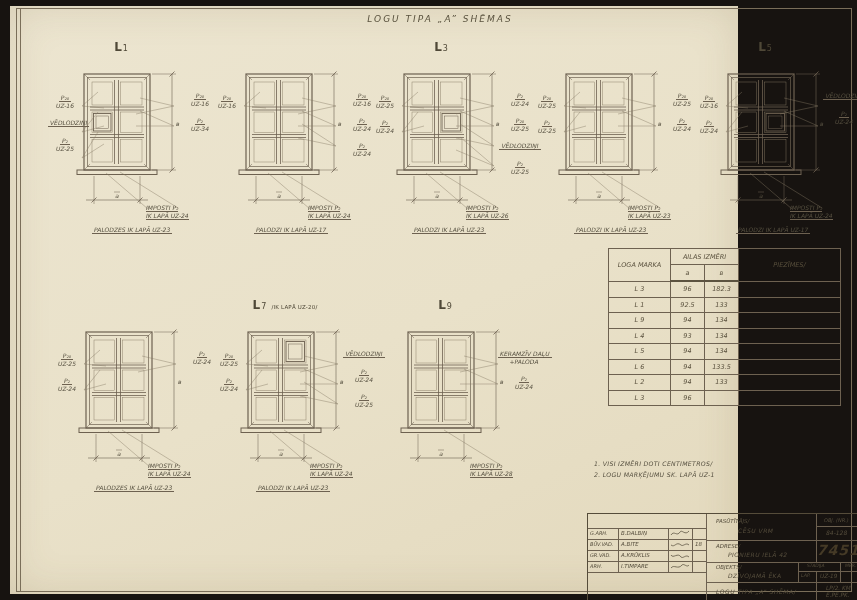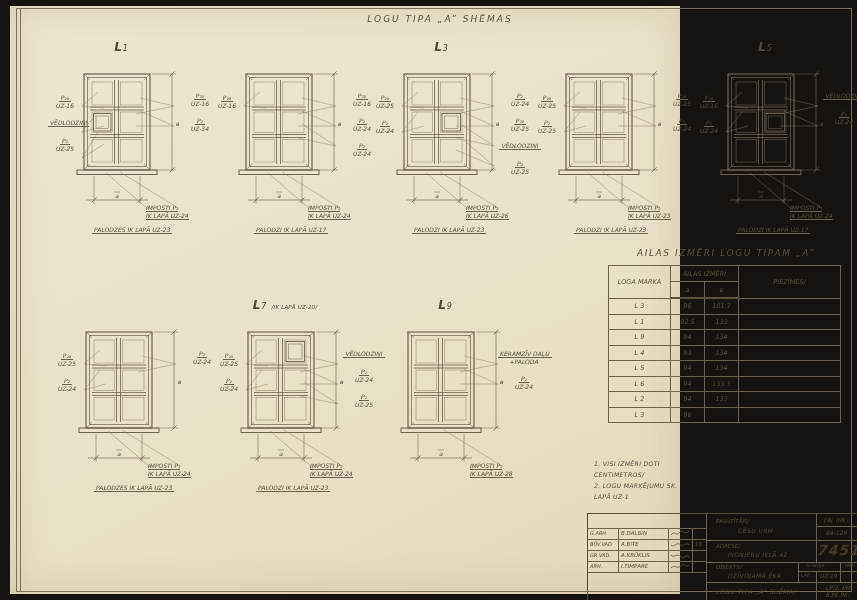--- a/index.html
+++ b/index.html
@@ -1,27 +1,27 @@
 <!DOCTYPE html>
 <html><head>
 <meta charset="utf-8">
 <style>
   html,body{margin:0;padding:0;background:#14110c;}
   #stage{position:relative;width:857px;height:600px;background:#171310;overflow:hidden;
          font-family:"DejaVu Sans",sans-serif;}
-  #paper{position:absolute;left:10px;top:6px;width:670px;height:588px;
+  #paper{position:absolute;left:10px;top:6px;width:728px;height:588px;
          background:linear-gradient(155deg,#ece5d0 0%,#e9e1c9 55%,#e3d9bd 100%);
          box-shadow:inset 0 0 40px rgba(120,100,60,.18);}
   .frameline{position:absolute;border:0;background:#7a6e59;}
   #sheet-title{position:absolute;left:290px;top:8px;width:280px;text-align:center;
     font-size:9px;letter-spacing:2px;font-style:italic;color:#5a523f;}
   
   .fig{position:absolute;width:176px;height:206px;}
   .fig-title{position:absolute;left:18px;top:0;width:110px;text-align:center;
-     font-style:italic;color:#4f4837;white-space:nowrap;}
+     color:#4f4837;white-space:nowrap;}
   .fig-title .L{font-size:12px;font-weight:bold;letter-spacing:1px;}
   .fig-title .n{font-size:8px;}
   .fig-title .sfx{font-size:5.5px;letter-spacing:.2px;}
   .fig svg{position:absolute;left:0;top:26px;}
   .labels-left{position:absolute;left:0;top:58px;width:34px;}
   .labels-right{position:absolute;left:126px;top:56px;width:52px;}
   .lbl{margin-bottom:10px;text-align:center;font-size:6px;line-height:7px;
        font-style:italic;color:#565040;}
   .lbl .t{display:inline-block;border-bottom:1px solid #6d6150;padding:0 2px;white-space:nowrap;}
   .lbl .b{display:block;white-space:nowrap;}
@@ -605,21 +605,20 @@
           <div class="labels-right">
             <div class="lbl"><span class="t">KERAMZĪV DAĻU</span><span class="b">+PALODA</span></div>
             <div class="lbl"><span class="t">P₂</span><span class="b">UZ-24</span></div>
           </div>
           <div class="impost"><span class="t">IMPOSTI P₂</span><span class="b">IK LAPĀ UZ-28</span></div>
           <div class="pal"></div>
         </div>
       </div>
 
     <div id="table-wrap">
-      <div class="tbl-title">AILAS IZMĒRI LOGU TIPAM „A”</div>
       <table class="dim">
         <colgroup>
             <col style="width:62px">
             <col style="width:34px">
             <col style="width:34px">
             <col style="width:102px">
           </colgroup>
         <thead>
           <tr>
             <th rowspan="2">LOGA MARKA</th>
@@ -628,21 +627,21 @@
           </tr>
           <tr>
             <th>a</th>
             <th>в</th>
           </tr>
         </thead>
         <tbody id="tb-body">
             <tr>
               <td>L 3</td>
               <td>96</td>
-              <td>101.7</td>
+              <td>182.3</td>
               <td></td>
             </tr>
             <tr>
               <td>L 1</td>
               <td>92.5</td>
               <td>133</td>
               <td></td>
             </tr>
             <tr>
               <td>L 9</td>

